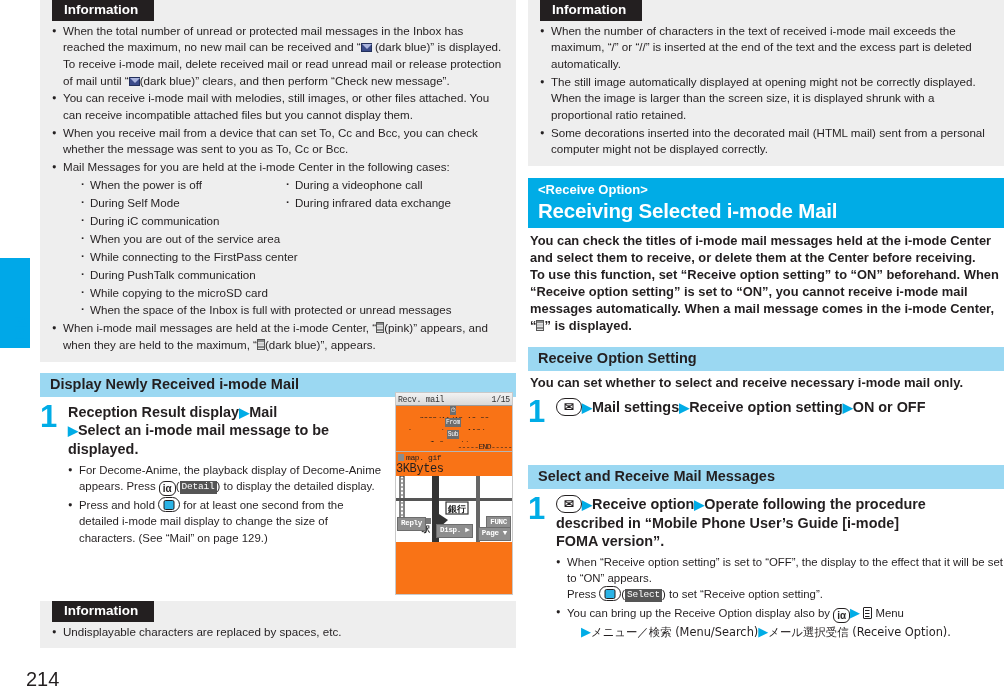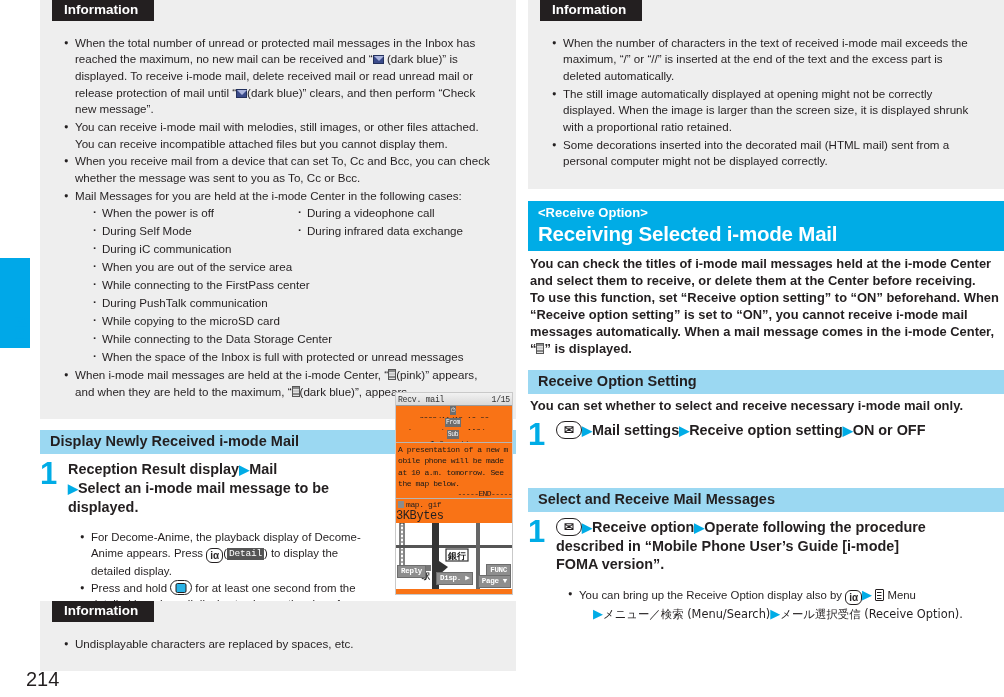--- a/index.html
+++ b/index.html
@@ -72,21 +72,21 @@
     font-size: 13.5px;
     font-weight: bold;
     padding: 2px 16px 3px 12px;
     margin: 0 0 2px 12px;
     line-height: 1.15;
   }
   .info-body {
     padding: 0 10px 0 12px;
   }
 
-  ul.bl { list-style: none; margin: 12px; padding: 0; }
+  ul.bl { list-style: none; margin: 0; padding: 0; }
   ul.bl > li {
     position: relative;
     padding-left: 11px;
     font-size: 11.6px;
     line-height: 1.44;
     margin-bottom: 1px;
   }
   ul.bl > li::before {
     content: "\25CF";
     position: absolute;
@@ -425,21 +425,20 @@
                 <div class="sub-item sub-col-a">During Self Mode</div>
                 <div class="sub-item sub-col-b">During infrared data exchange</div>
               </div>
               <div class="sub-row">
                 <div class="sub-item sub-col-b">During iC communication</div>
               </div>
               <div class="sub-item">When you are out of the service area</div>
               <div class="sub-item">While connecting to the FirstPass center</div>
               <div class="sub-item">During PushTalk communication</div>
               <div class="sub-item">While copying to the microSD card</div>
-              <div class="sub-item">While connecting to the Data Storage Center</div>
               <div class="sub-item">When the space of the Inbox is full with protected or unread messages</div>
             </div>
           </li>
 
           <li>
             When i-mode mail messages are held at the i-mode Center, “<span class="icon-mailsrv"></span>(pink)” appears, and
             when they are held to the maximum, “<span class="icon-mailsrv"></span>(dark blue)”, appears.
           </li>
 
         </ul>
@@ -496,21 +495,20 @@
         <span>2008/11/18 10:00</span>
     </div>
     <div class="ps-line">
       <span class="ps-tag">From</span>
         <span>docomo. taro. ΔΔ@docom</span>
     </div>
     <div class="ps-line">
       <span class="ps-tag">Sub</span>
         <span>Information</span>
     </div>
-    <div class="ps-body">A presentation of a new mobile phone will be made at 10 a.m. tomorrow. See the map below.</div>
     <div class="ps-end">-----END-----</div>
     <div class="ps-attach">
       <span class="clip"></span>
         <span>map. gif</span>
     </div>
     <div class="ps-size">3KBytes</div>
     <div class="ps-map">
       <svg width="118" height="66" viewBox="0 0 118 66">
         <rect x="0" y="0" width="118" height="66" fill="#ffffff"></rect>
         <rect x="4" y="0" width="4" height="52" fill="#ffffff" stroke="#333" stroke-width="1.2"></rect>
@@ -577,20 +575,24 @@
       <div class="step-num">1</div>
       <div class="step-text">
         <span class="key-mail"></span><span class="arrow">▶</span><span>Receive option</span><span class="arrow">▶</span><span>Operate following the procedure</span><br>
         <span>described in “Mobile Phone User’s Guide [i-mode]</span><br>
         <span>FOMA version”.</span>
       </div>
 
       <div class="step-notes">
         <ul class="bl">
           <li>
+            <span>When “Receive option setting” is set to “OFF”, the display to the effect that it will be set to “ON” appears.</span><br>
+            <span>Press </span><span class="key-center"></span>(<span class="sk-label">Select</span><span>) to set “Receive option setting”.</span>
+          </li>
+          <li>
             <span>You can bring up the Receive Option display also by </span><span class="key-imode">iα</span><span class="arrow">▶</span> <span class="icon-menu"></span> <span>Menu</span><br>
             <span style="padding-left:14px;display:inline-block;"><span class="arrow">▶</span><span class="jp">メニュー／検索 (Menu/Search)</span><span class="arrow">▶</span><span class="jp">メール選択受信 (Receive Option).</span></span>
           </li>
         </ul>
       </div>
     </div>
 
   </div>
 
 </div>

